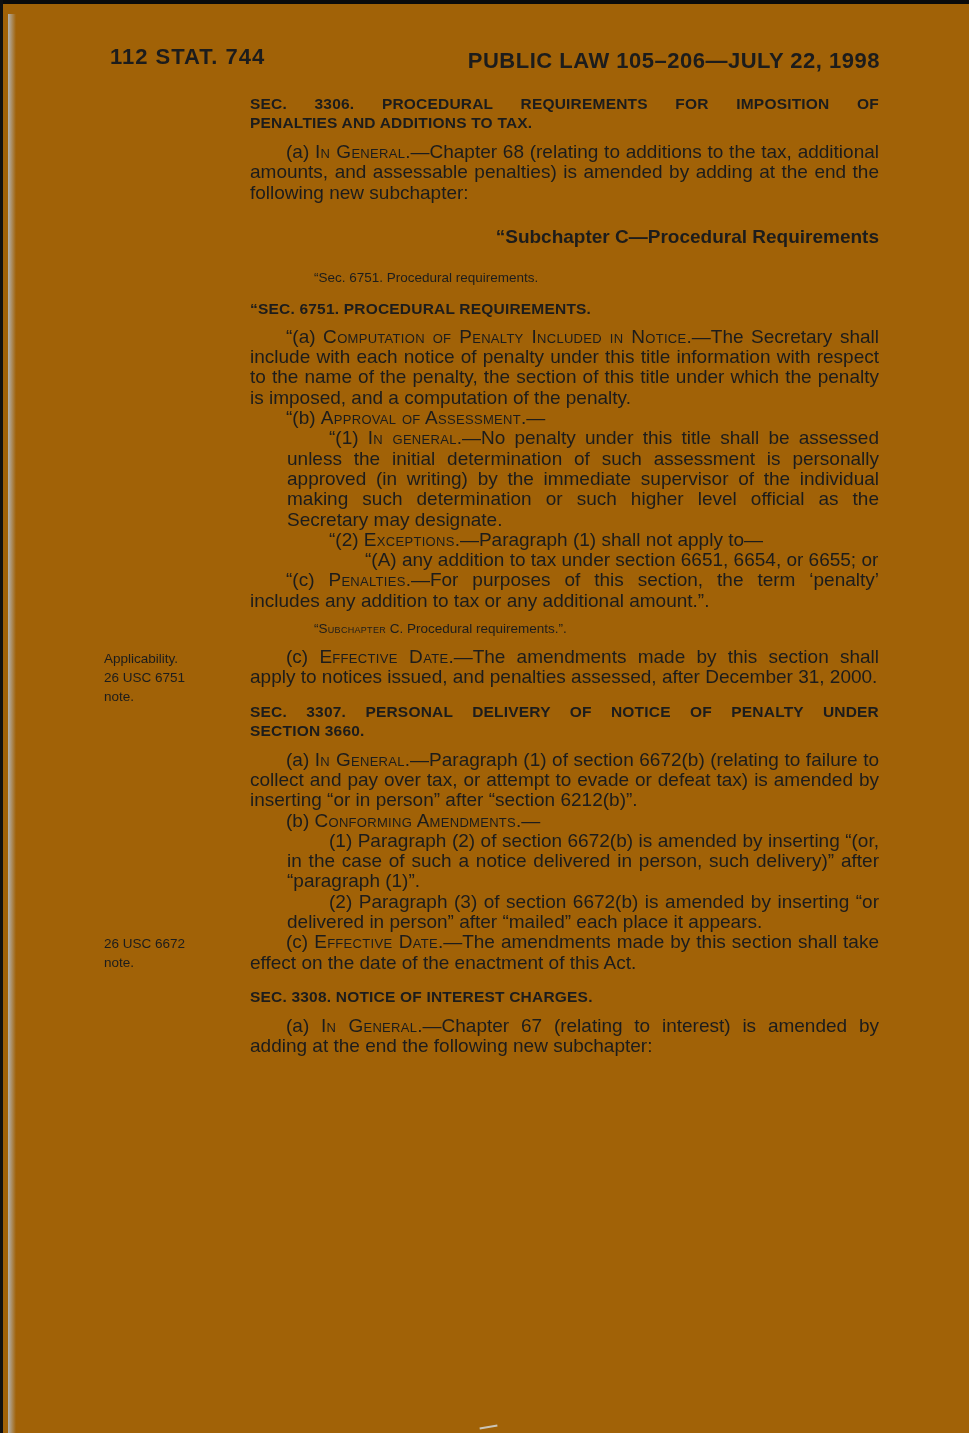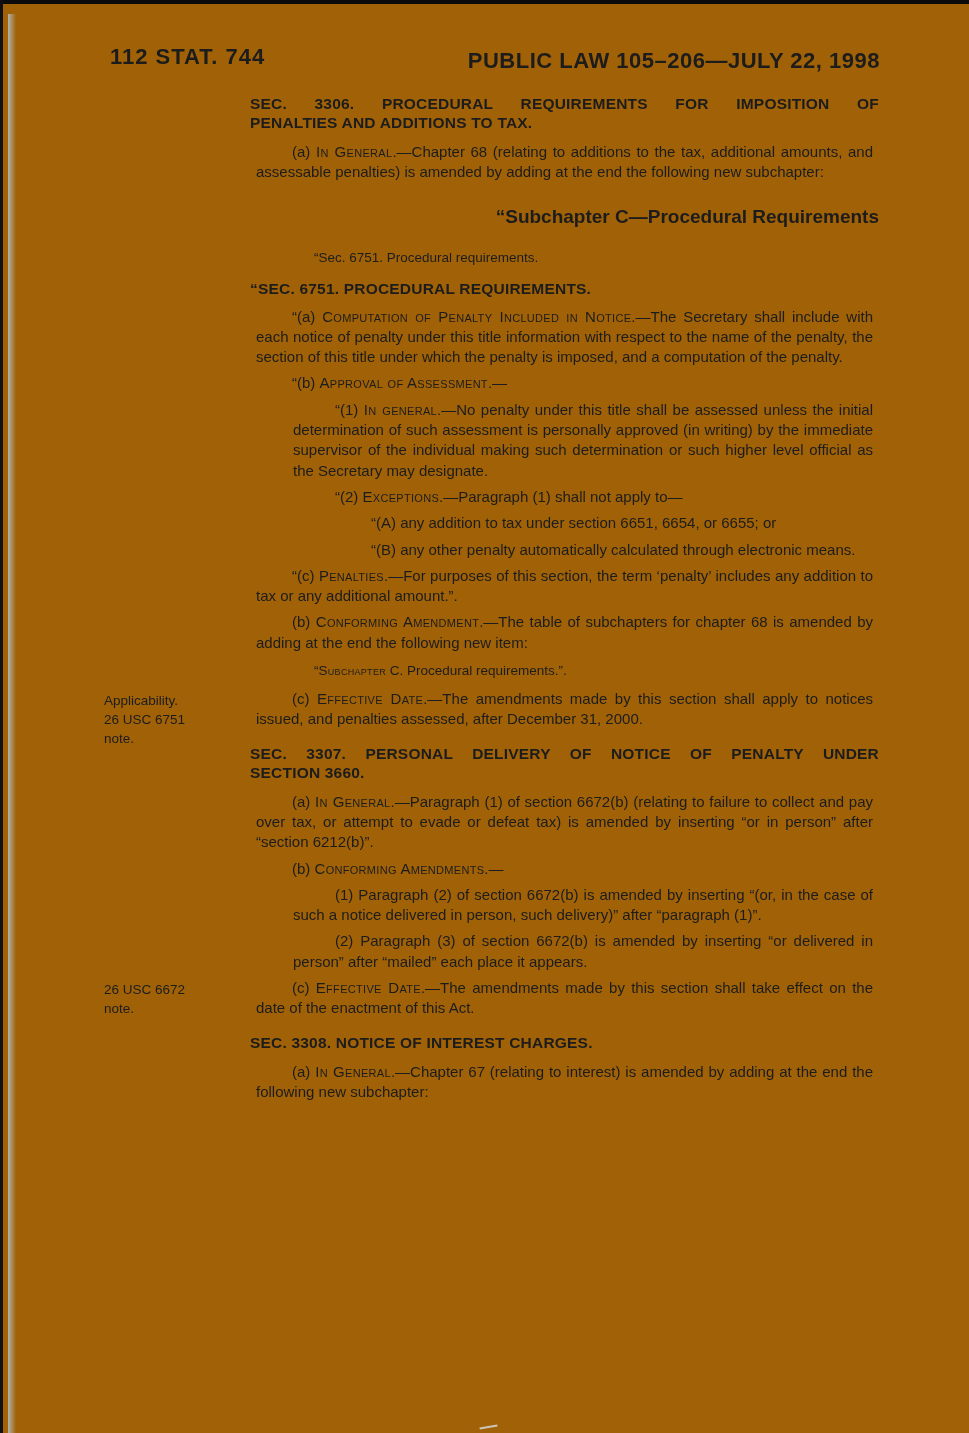--- a/index.html
+++ b/index.html
@@ -15,21 +15,21 @@
   
   .stat-num{position:absolute;left:110px;top:44px;font-size:22px;font-weight:bold;letter-spacing:1px;}
   .law-title{position:absolute;left:250px;top:48px;width:630px;text-align:right;
              font-size:22px;font-weight:bold;letter-spacing:.5px;}
   
   .content{position:absolute;left:250px;top:93px;width:629px;padding-top:1px;}
   .content > :first-child{margin-top:0 !important;}
   .sec-heading{font-size:15.5px;font-weight:bold;line-height:19px;margin:14px 0 10px;letter-spacing:.2px;}
   .jline{text-align:justify;text-align-last:justify;}
   .cline{text-align:left;}
-  .body{margin:6px;font-size:15px;line-height:20.3px;text-align:justify;text-justify:inter-word;}
+  .body{margin:0;font-size:19px;line-height:20.3px;text-align:justify;text-justify:inter-word;}
   .ti1{text-indent:36px;}
   .lvl2{padding-left:37px;text-indent:42px;}
   .lvl3{padding-left:75px;text-indent:40px;}
   .mb22{margin-bottom:22px;}
   .subchapter-title{font-size:19px;font-weight:bold;text-align:right;line-height:24px;margin:0 0 20px;}
   .toc-line{font-size:13.5px;line-height:17px;padding-left:64px;margin:0 0 13px;text-align:left;}
   .toc-line.sub{margin:9px 0 10px;}
   .sec6751{margin:0 0 9px;}
   .sc{font-variant:small-caps;letter-spacing:.3px;}
   .note-anchor{position:relative;}
@@ -61,24 +61,22 @@
 
     <div class="toc-line"><span>“Sec. 6751. Procedural requirements.</span></div>
 
     <div class="sec-heading sec6751">“SEC. 6751. PROCEDURAL REQUIREMENTS.</div>
 
     <p class="body ti1"><span>“(a) </span><span class="sc">Computation of Penalty Included in Notice</span><span>.—The Secretary shall include with each notice of penalty under this title information with respect to the name of the penalty, the section of this title under which the penalty is imposed, and a computation of the penalty.</span></p>
     <p class="body ti1"><span>“(b) </span><span class="sc">Approval of Assessment</span><span>.—</span></p>
     <p class="body lvl2"><span>“(1) </span><span class="sc">In general</span><span>.—No penalty under this title shall be assessed unless the initial determination of such assessment is personally approved (in writing) by the immediate supervisor of the individual making such determination or such higher level official as the Secretary may designate.</span></p>
     <p class="body lvl2"><span>“(2) </span><span class="sc">Exceptions</span><span>.—Paragraph (1) shall not apply to—</span></p>
     <p class="body lvl3"><span>“(A) any addition to tax under section 6651, 6654, or 6655; or</span></p>
-    <p class="body lvl3"><span>“(B) any other penalty automatically calculated through electronic means.</span></p>
     <p class="body ti1"><span>“(c) </span><span class="sc">Penalties</span><span>.—For purposes of this section, the term ‘penalty’ includes any addition to tax or any additional amount.”.</span></p>
 
-    <p class="body ti1"><span>(b) </span><span class="sc">Conforming Amendment</span><span>.—The table of subchapters for chapter 68 is amended by adding at the end the following new item:</span></p>
 
     <div class="toc-line sub"><span>“</span><span class="sc">Subchapter</span><span> C. Procedural requirements.”.</span></div>
 
     <div class="note-anchor">
       <div class="margin-note">Applicability.<br>26 USC 6751<br>note.</div>
       <p class="body ti1"><span>(c) </span><span class="sc">Effective Date</span><span>.—The amendments made by this section shall apply to notices issued, and penalties assessed, after December 31, 2000.</span></p>
     </div>
 
     <div class="sec-heading">
       <div class="jline">SEC. 3307. PERSONAL DELIVERY OF NOTICE OF PENALTY UNDER</div>

